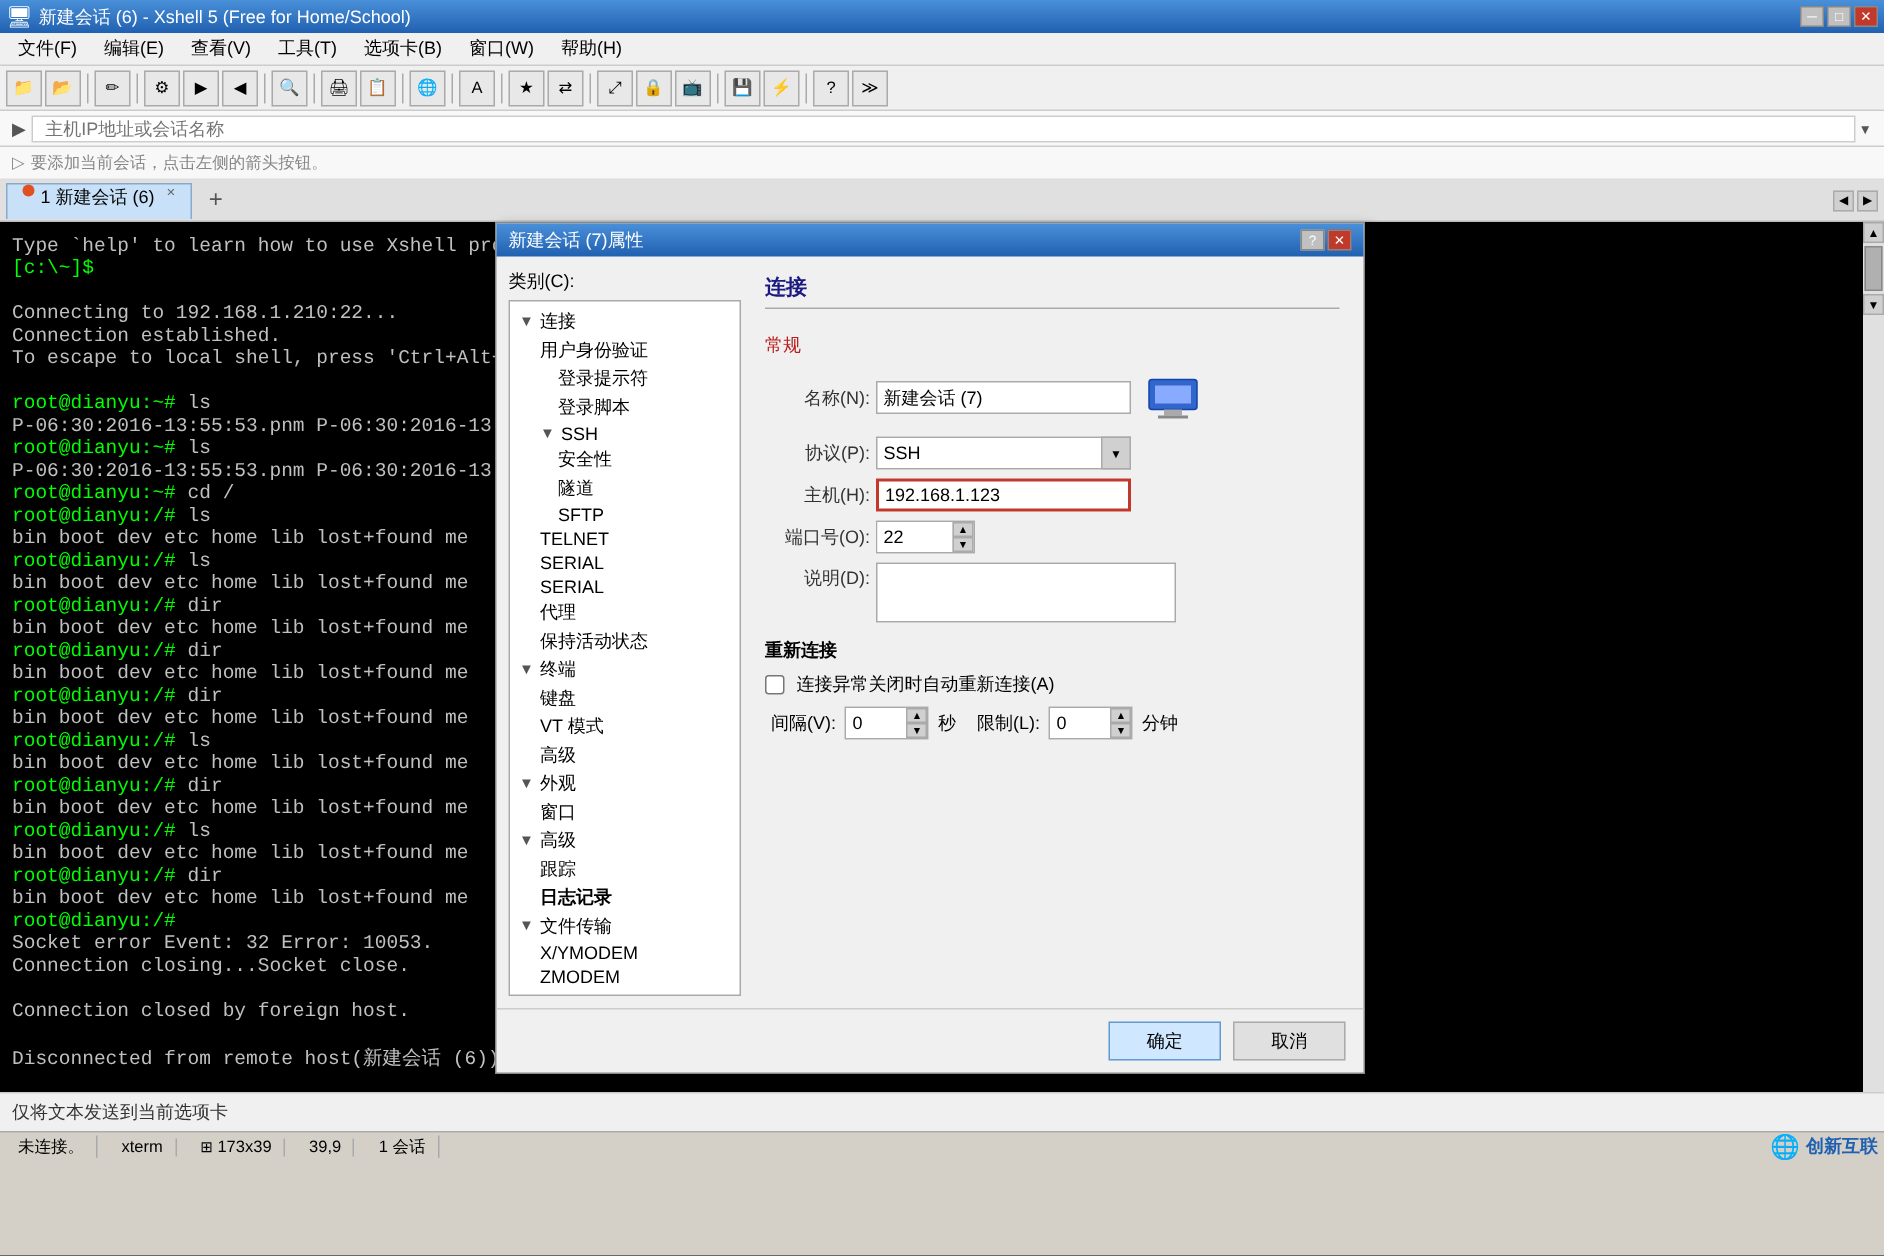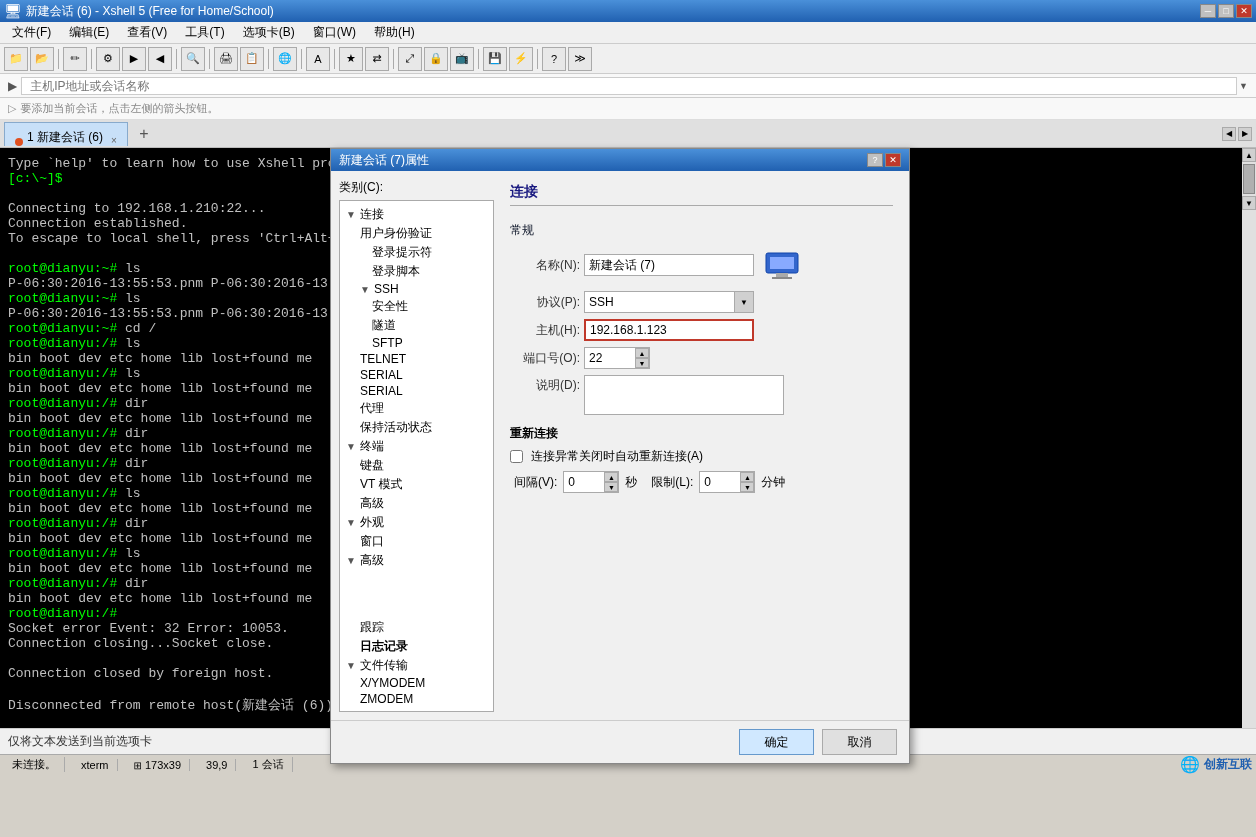--- a/index.html
+++ b/index.html
@@ -94,21 +94,21 @@
       height: 28px;
       display: flex;
       align-items: center;
       padding: 0 4px;
       border-bottom: 1px solid #bbb;
     }
     .tab {
       height: 24px;
       padding: 0 10px;
       display: flex;
-      align-items: flex-end;
+      align-items: flex-start;
       gap: 4px;
       font-size: 12px;
       background: #c8e0f8;
       border: 1px solid #88aacc;
       border-bottom: none;
       cursor: pointer;
       color: #000;
     }
     .tab .tab-dot { width: 8px; height: 8px; background: #e05020; border-radius: 50%; }
     .tab-close { font-size: 10px; color: #666; margin-left: 4px; }
@@ -230,21 +230,21 @@
     .section-title {
       font-size: 14px;
       font-weight: bold;
       color: #1a1a80;
       border-bottom: 1px solid #aaa;
       padding-bottom: 4px;
       margin-bottom: 8px;
     }
     .subsection-title {
       font-size: 12px;
-      color: #0f172a;
+      color: #b91c1c;
       margin-bottom: 6px;
       margin-top: 16px;
     }
     .form-row {
       display: flex;
       align-items: center;
       margin-bottom: 6px;
       gap: 4px;
     }
     .form-label {
@@ -643,21 +643,21 @@
               <span>外观</span>
             </div>
             <div class="tree-item" style="padding-left:16px;">
               <span>窗口</span>
             </div>
 
             <div class="tree-item">
               <span class="tree-expand">▼</span>
               <span>高级</span>
             </div>
-            <div class="tree-item" style="padding-left:16px;margin-top:48px;">
+            <div class="tree-item" style="padding-left:16px;">
               <span>跟踪</span>
             </div>
             <div class="tree-item" style="padding-left:16px;font-weight:bold;">
               <span>日志记录</span>
             </div>
 
             <div class="tree-item">
               <span class="tree-expand">▼</span>
               <span>文件传输</span>
             </div>

